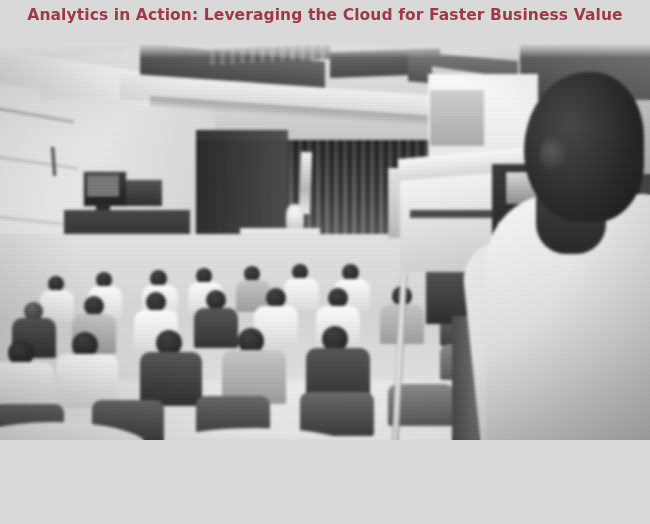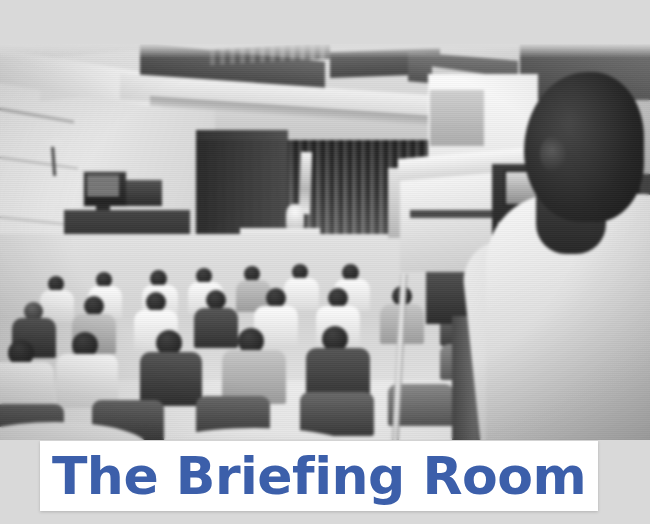--- a/index.html
+++ b/index.html
@@ -390,20 +390,21 @@
     color: #3c5faa;
     letter-spacing: -0.5px;
     white-space: nowrap;
   }
 </style>
 </head>
 <body>
 
 <div id="slide">
 
+  <div id="slide-title">Analytics in Action: Leveraging the Cloud for Faster Business Value</div>
 
   <div id="photo-frame" role="img" aria-label="Black and white photograph of a briefing room: an audience seated in rows of chairs faces a stage with draped curtains, a flag and a podium; television monitors sit on a table at the left; in the foreground at right a camera operator stands behind a large studio television camera on a pedestal.">
 
     <div class="ph wall-top"></div>
     <div class="ph wall-left"></div>
     <div class="ph ceiling-slab"></div>
     <div class="ph ceiling-slab2"></div>
     <div class="ph ceiling-beam-a"></div>
     <div class="ph ceiling-beam-b"></div>
     <div class="ph ceiling-beam-c"></div>
@@ -510,17 +511,14 @@
     <div class="ph op-neck"></div>
     <div class="ph op-head"></div>
     <div class="ph op-ear"></div>
 
     <div id="photo-blur"></div>
     <div id="photo-grain"></div>
     <div id="photo-vignette"></div>
     <div id="photo-topfade"></div>
   </div>
 
-  <div id="banner">
-    <div id="banner-text">The Briefing Room</div>
-  </div>
 
 </div>
 
 </body></html>

